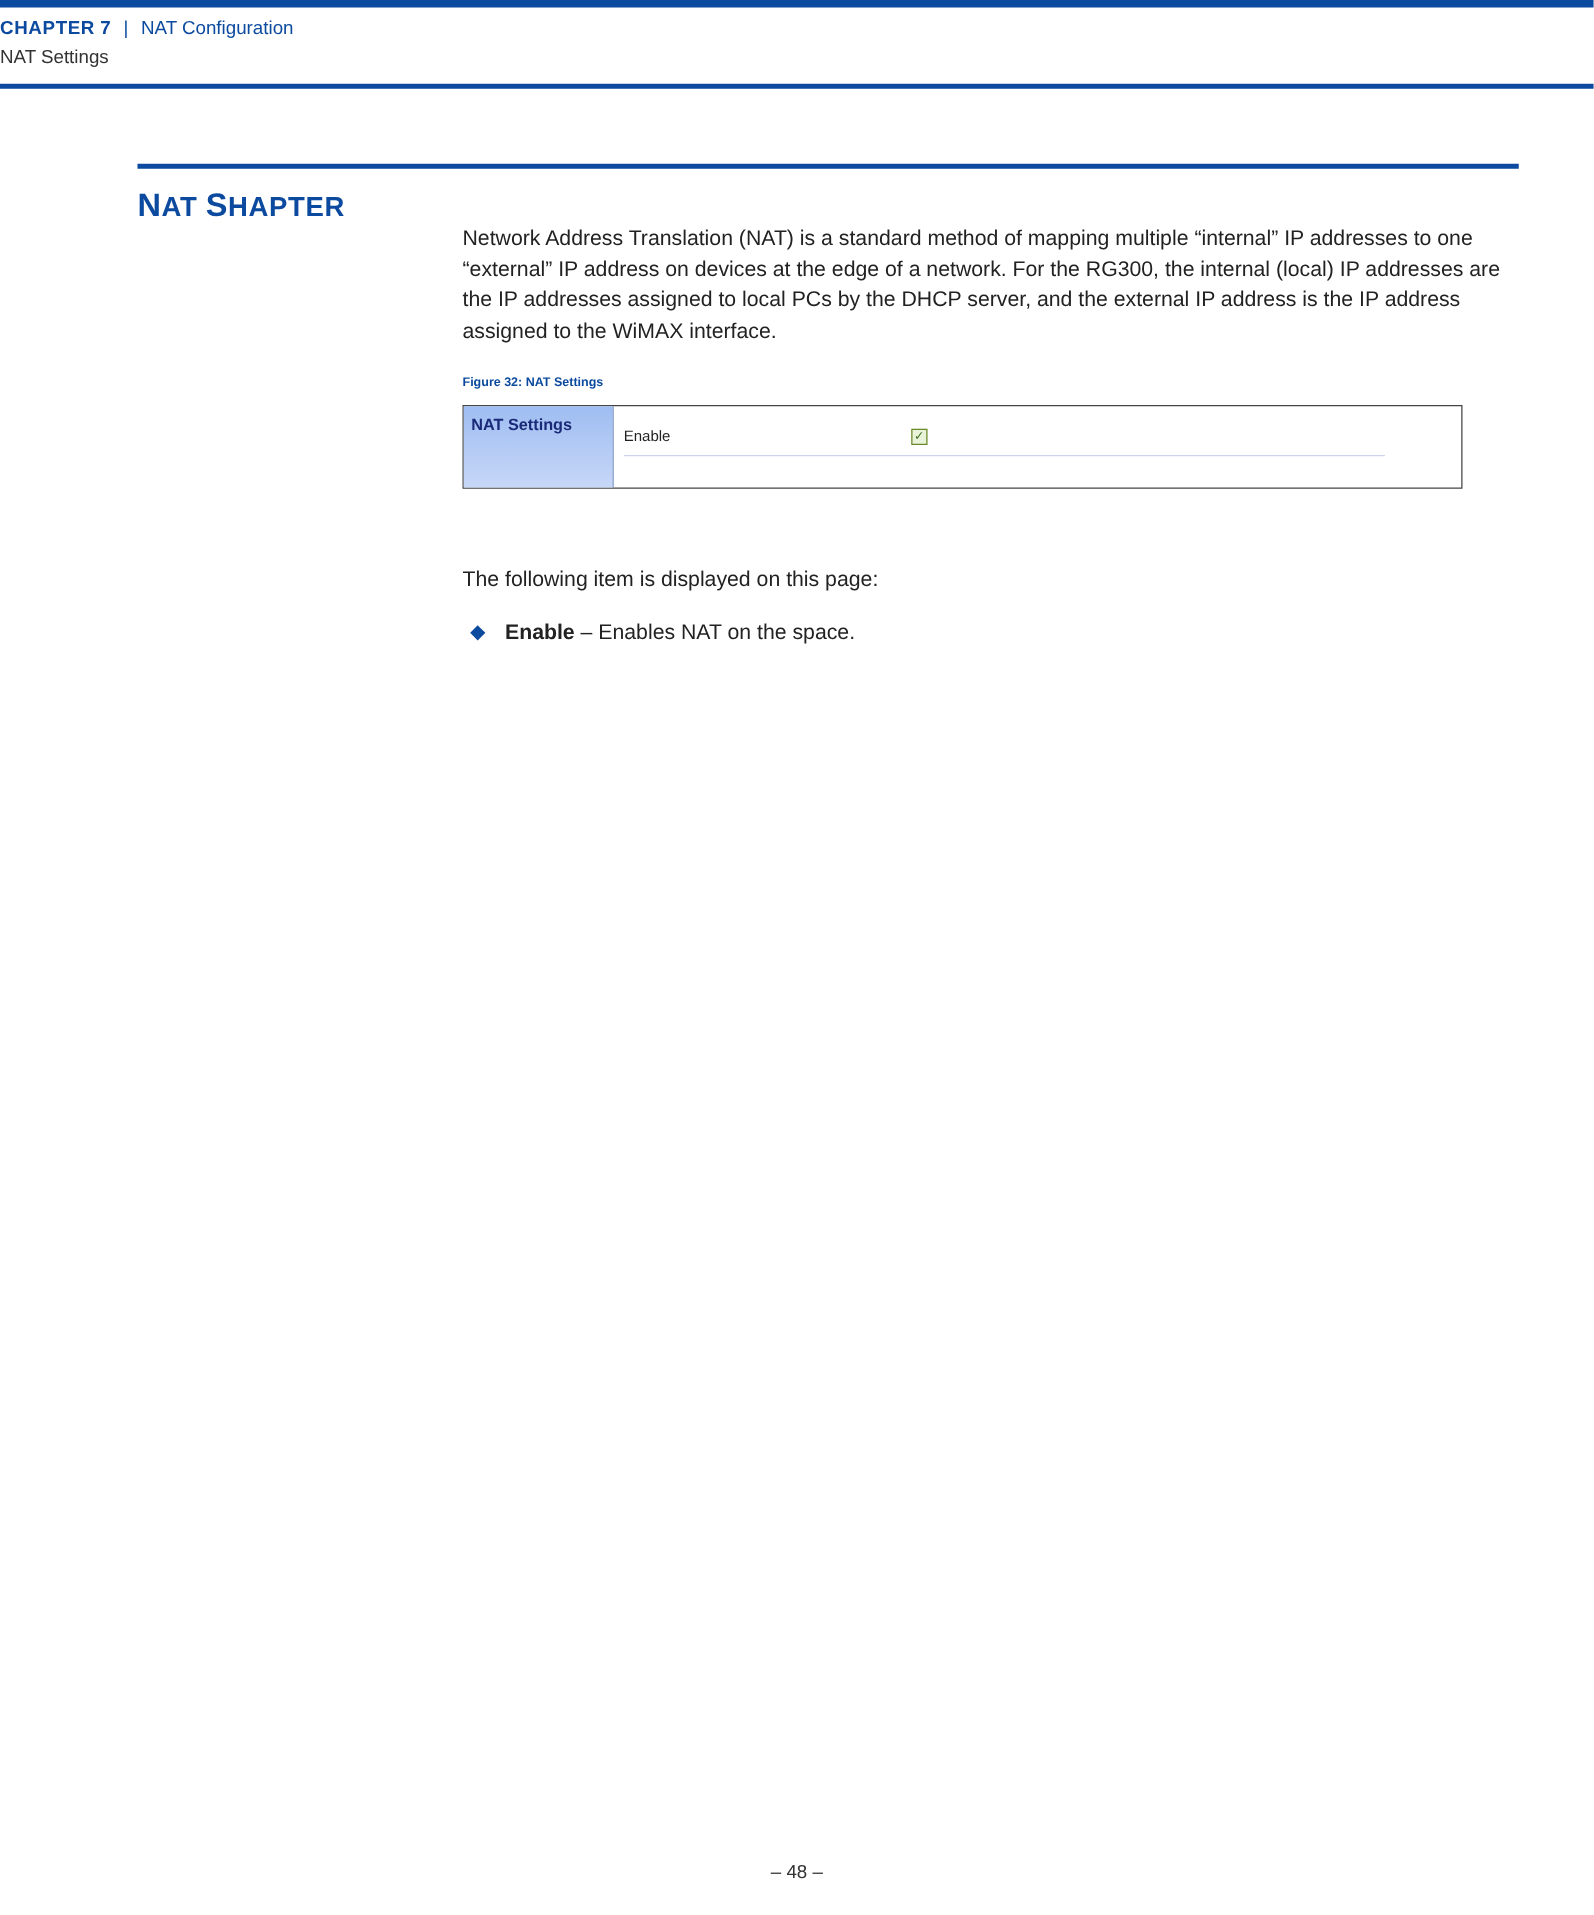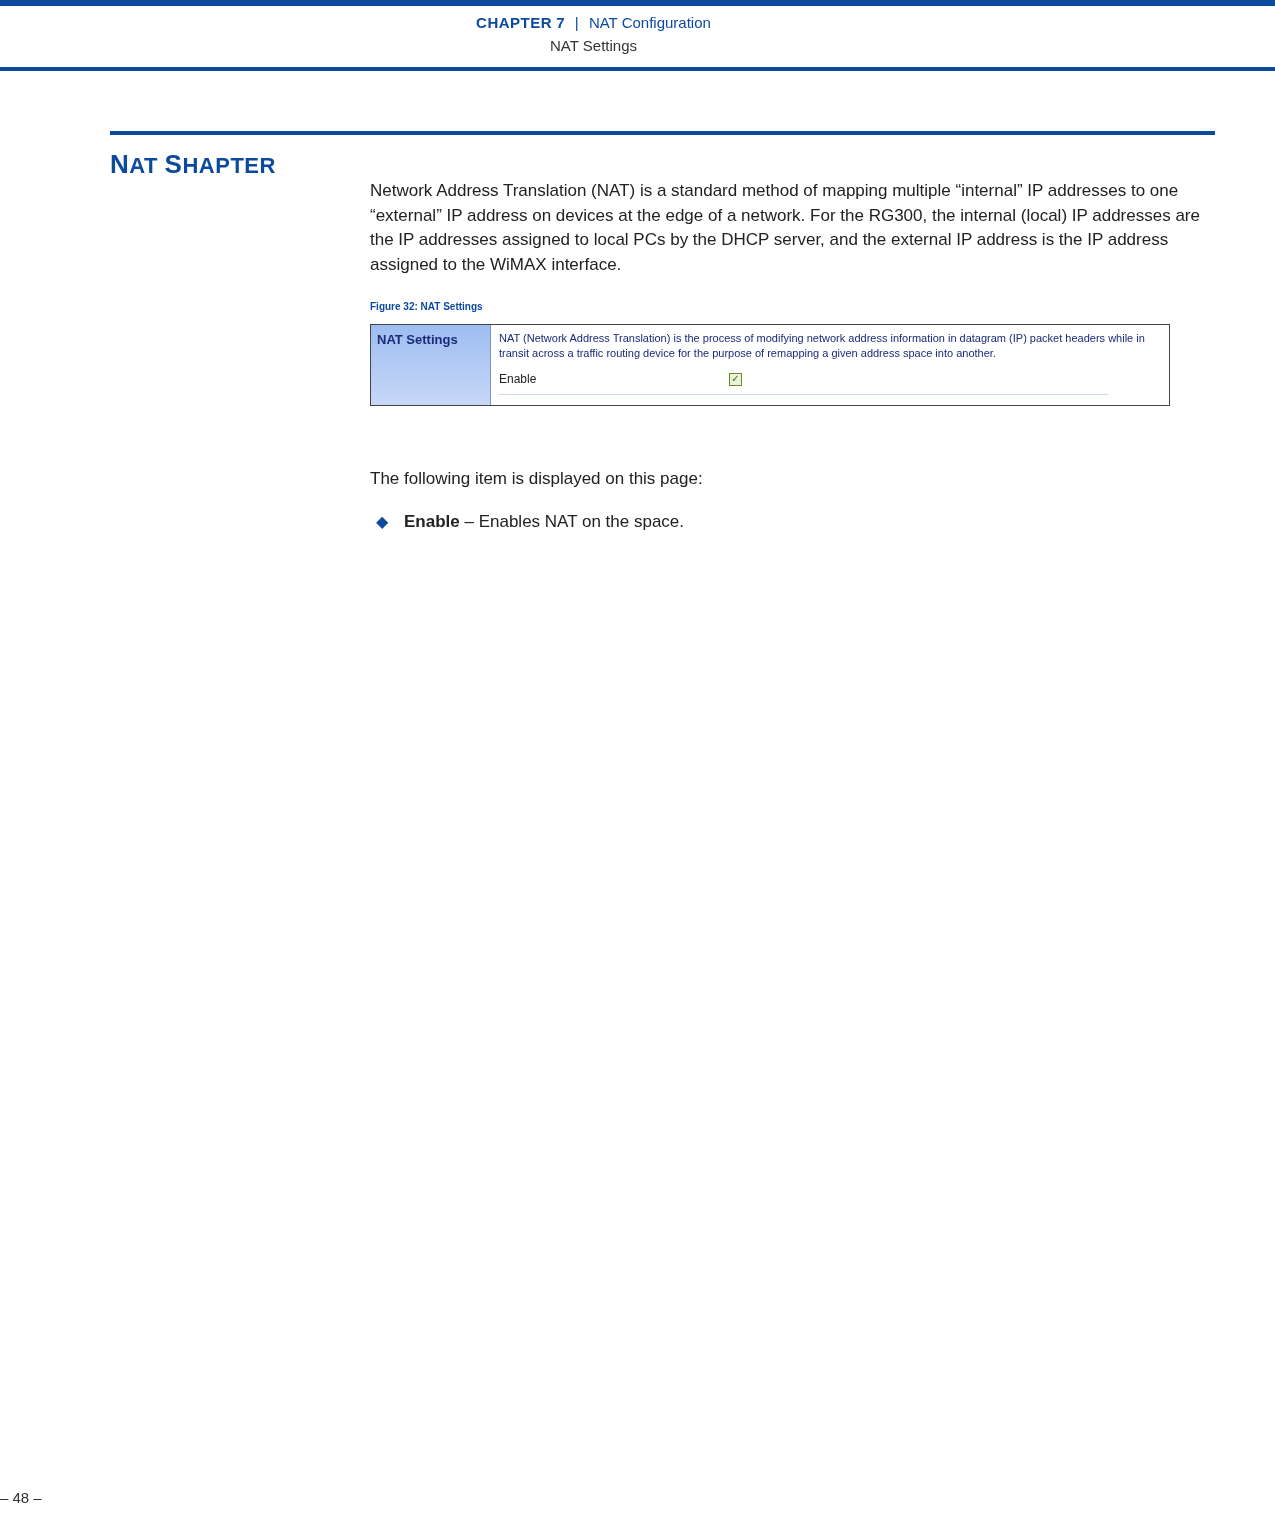--- a/index.html
+++ b/index.html
@@ -11,21 +11,21 @@
     position: relative;
     color: #333;
   }
   .top-bar {
     width: 100%;
     height: 6px;
     background: #0b4a9e;
   }
   .header-area {
     padding: 6px 88px 10px 0;
-    text-align: center;
+    text-align: left;
     border-bottom: 4px solid #0b4a9e;
     font-size: 15px;
     line-height: 1.5;
   }
   .chapter-label { font-weight: bold; color: #0b4a9e; font-variant: small-caps; letter-spacing: 0.5px; }
   .chapter-num   { font-weight: bold; color: #0b4a9e; }
   .pipe          { color: #0b4a9e; padding: 0 6px; }
   .chapter-title { color: #0b4a9e; }
   .subtitle      { color: #333; }
 
@@ -136,20 +136,21 @@
     font-size: 16px;
     width: 34px;
     padding-left: 6px;
   }
   .bullet-text b { font-weight: bold; }
 
   .page-footer {
     position: absolute;
     bottom: 26px;
     left: 0; right: 0;
+    text-align: center;
     font-size: 15px;
     color: #333;
   }
 </style>
 </head>
 <body>
 
 <div class="top-bar"></div>
 
 <div class="header-area">
@@ -172,21 +173,20 @@
     </div>
 
     <div class="section-content">
       <p>Network Address Translation (NAT) is a standard method of mapping multiple “internal” IP addresses to one “external” IP address on devices at the edge of a network. For the RG300, the internal (local) IP addresses are the IP addresses assigned to local PCs by the DHCP server, and the external IP address is the IP address assigned to the WiMAX interface.</p>
 
       <div class="figure-caption">Figure 32:  NAT Settings</div>
 
       <div class="figure-box">
         <div class="fig-side">NAT Settings</div>
         <div class="fig-main">
-          <div class="fig-desc">NAT (Network Address Translation) is the process of modifying network address information in datagram (IP) packet headers while in transit across a traffic routing device for the purpose of remapping a given address space into another.</div>
           <div class="fig-row">
             <span class="fig-row-label">Enable</span>
             <span class="checkbox">✓</span>
           </div>
         </div>
       </div>
 
       <p class="after-figure">The following item is displayed on this page:</p>
 
       <div class="bullet-row">

